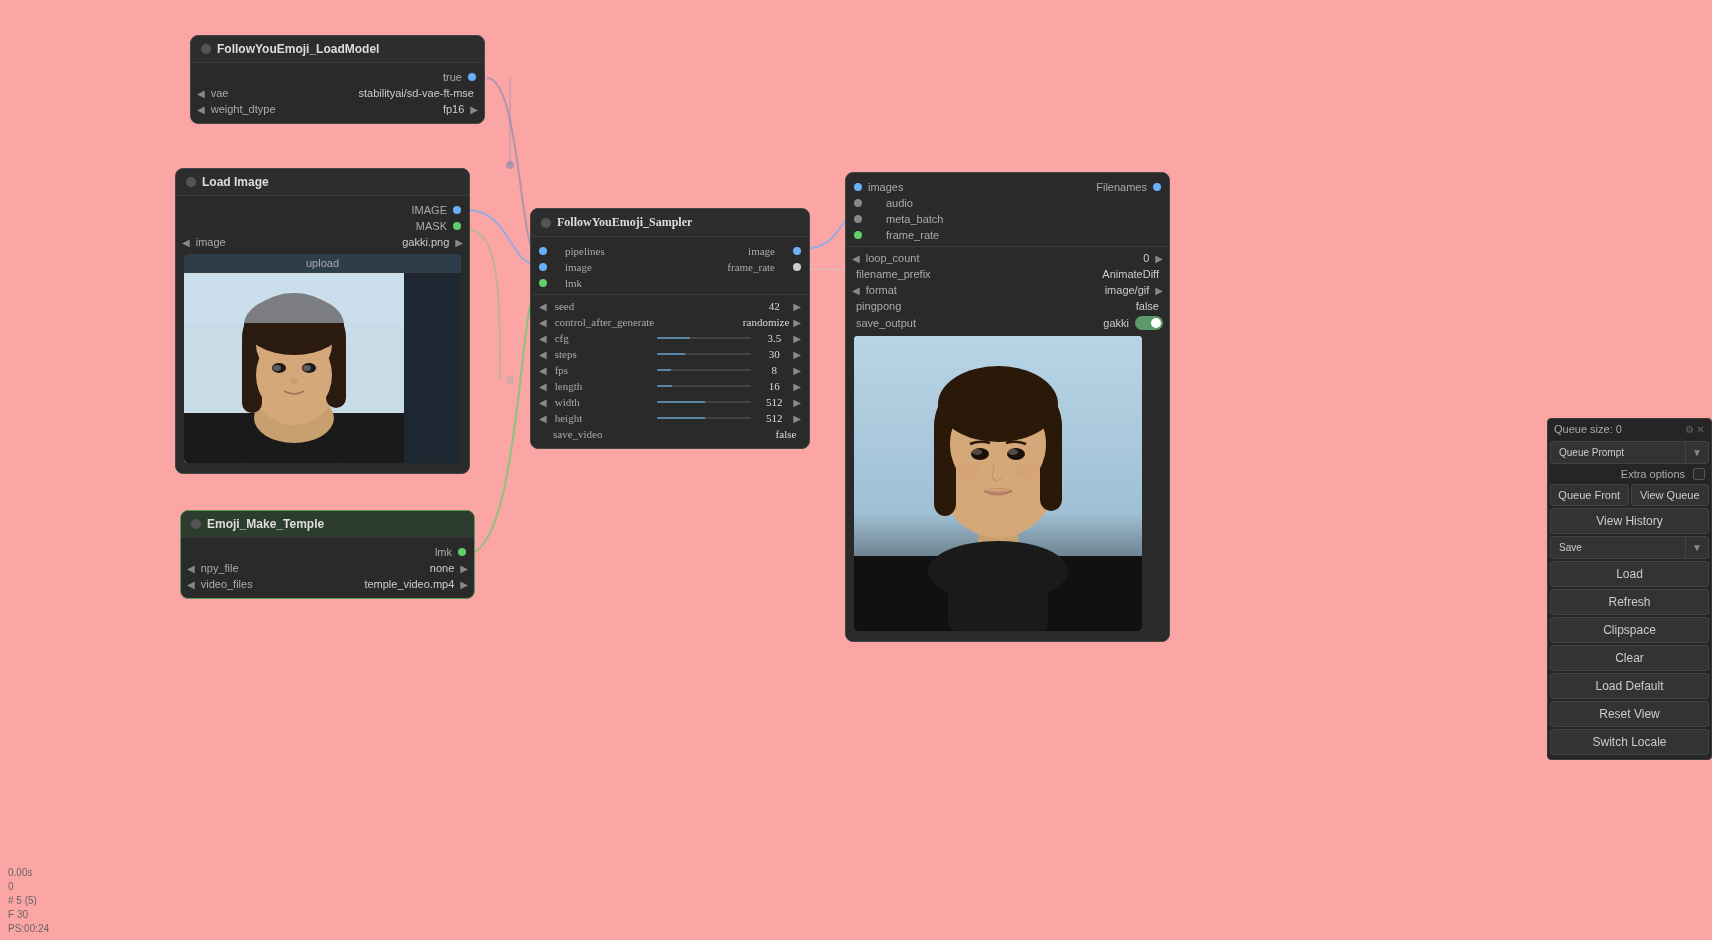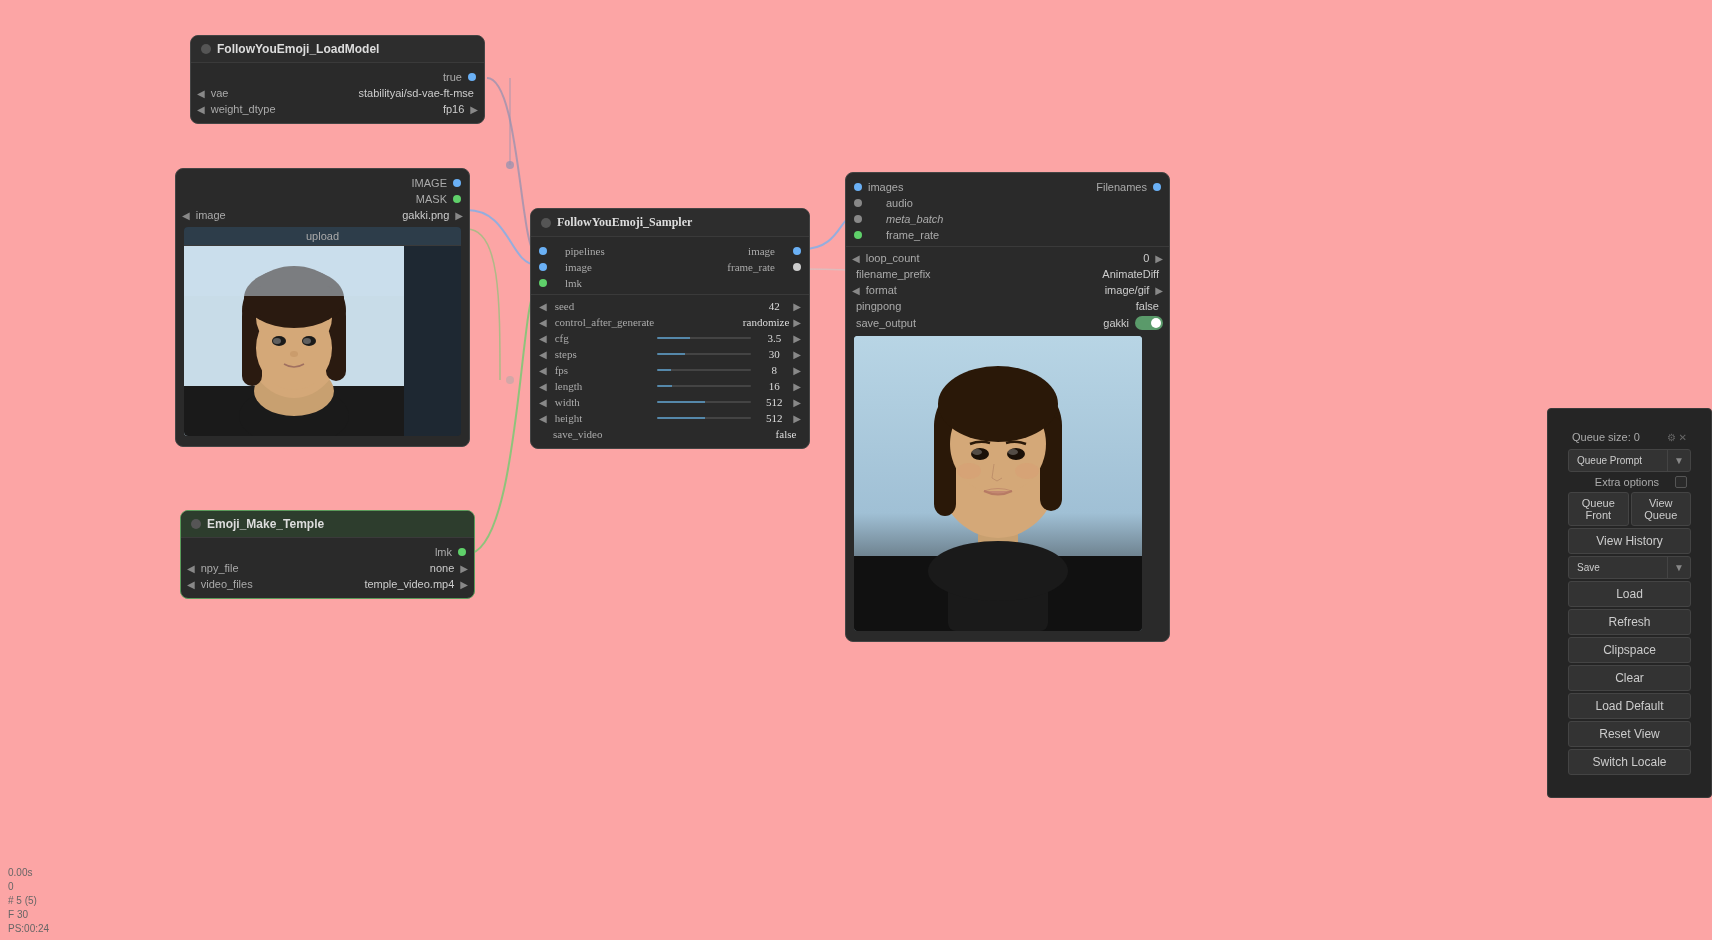--- a/index.html
+++ b/index.html
@@ -157,26 +157,26 @@
       top: 0; left: 0;
       width: 1712px;
       height: 940px;
       pointer-events: none;
     }
 
     
     #right-panel {
       position: absolute;
       right: 0;
-      top: 408px;
+      top: 418px;
       width: 165px;
       background: #252525;
       border: 1px solid #3a3a3a;
       border-radius: 4px;
-      padding: 20px;
+      padding: 2px;
     }
     .right-panel-header {
       display: flex;
       align-items: center;
       font-size: 11px;
       color: #aaa;
       margin-bottom: 4px;
       gap: 4px;
       padding: 2px 4px;
     }
@@ -228,21 +228,21 @@
       color: #888;
       padding: 5px 6px;
       border-left: 1px solid #444;
       cursor: pointer;
       font-size: 10px;
     }
     .extra-options-row {
       display: flex;
       align-items: center;
       justify-content: flex-end;
-      gap: 16px;
+      gap: 8px;
       padding: 2px 4px;
       font-size: 11px;
       color: #aaa;
       margin: 2px 0;
     }
     .checkbox-small {
       width: 12px; height: 12px;
       background: #2a2a2a;
       border: 1px solid #555;
       border-radius: 2px;
@@ -364,20 +364,24 @@
       <div class="input-row">
         <span class="arrow-l">◀</span>
         <span class="inp-label">weight_dtype</span>
         <span class="inp-value">fp16</span>
         <span class="arrow-r">▶</span>
       </div>
     </div>
   </div>
 
   <div class="node" style="left:175px; top:168px; width:295px;">
+    <div class="node-header">
+      <span class="node-dot"></span>
+      <span class="node-title">Load Image</span>
+    </div>
     <div class="node-body">
 
       <div class="port-row-right">
         <span class="port-label">IMAGE</span>
         <span class="port-dot blue"></span>
       </div>
 
       <div class="port-row-right">
         <span class="port-label">MASK</span>
         <span class="port-dot green"></span>
@@ -577,21 +581,21 @@
         <span class="port-dot blue" style="margin-left:6px;"></span>
       </div>
 
       <div class="port-row-left">
         <span class="port-dot gray"></span>
         <span class="port-label" style="padding-left:6px;">audio</span>
       </div>
 
       <div class="port-row-left">
         <span class="port-dot gray"></span>
-        <span class="port-label" style="padding-left:6px;font-style:italic;">meta_batch</span>
+        <span class="port-label" style="padding-left:6px;">meta_batch</span>
       </div>
 
       <div class="port-row-left">
         <span class="port-dot green"></span>
         <span class="port-label" style="padding-left:6px;">frame_rate</span>
       </div>
 
       <div style="height:1px; background:#3a3a3a; margin:3px 0;"></div>
 
       <div class="input-row">

